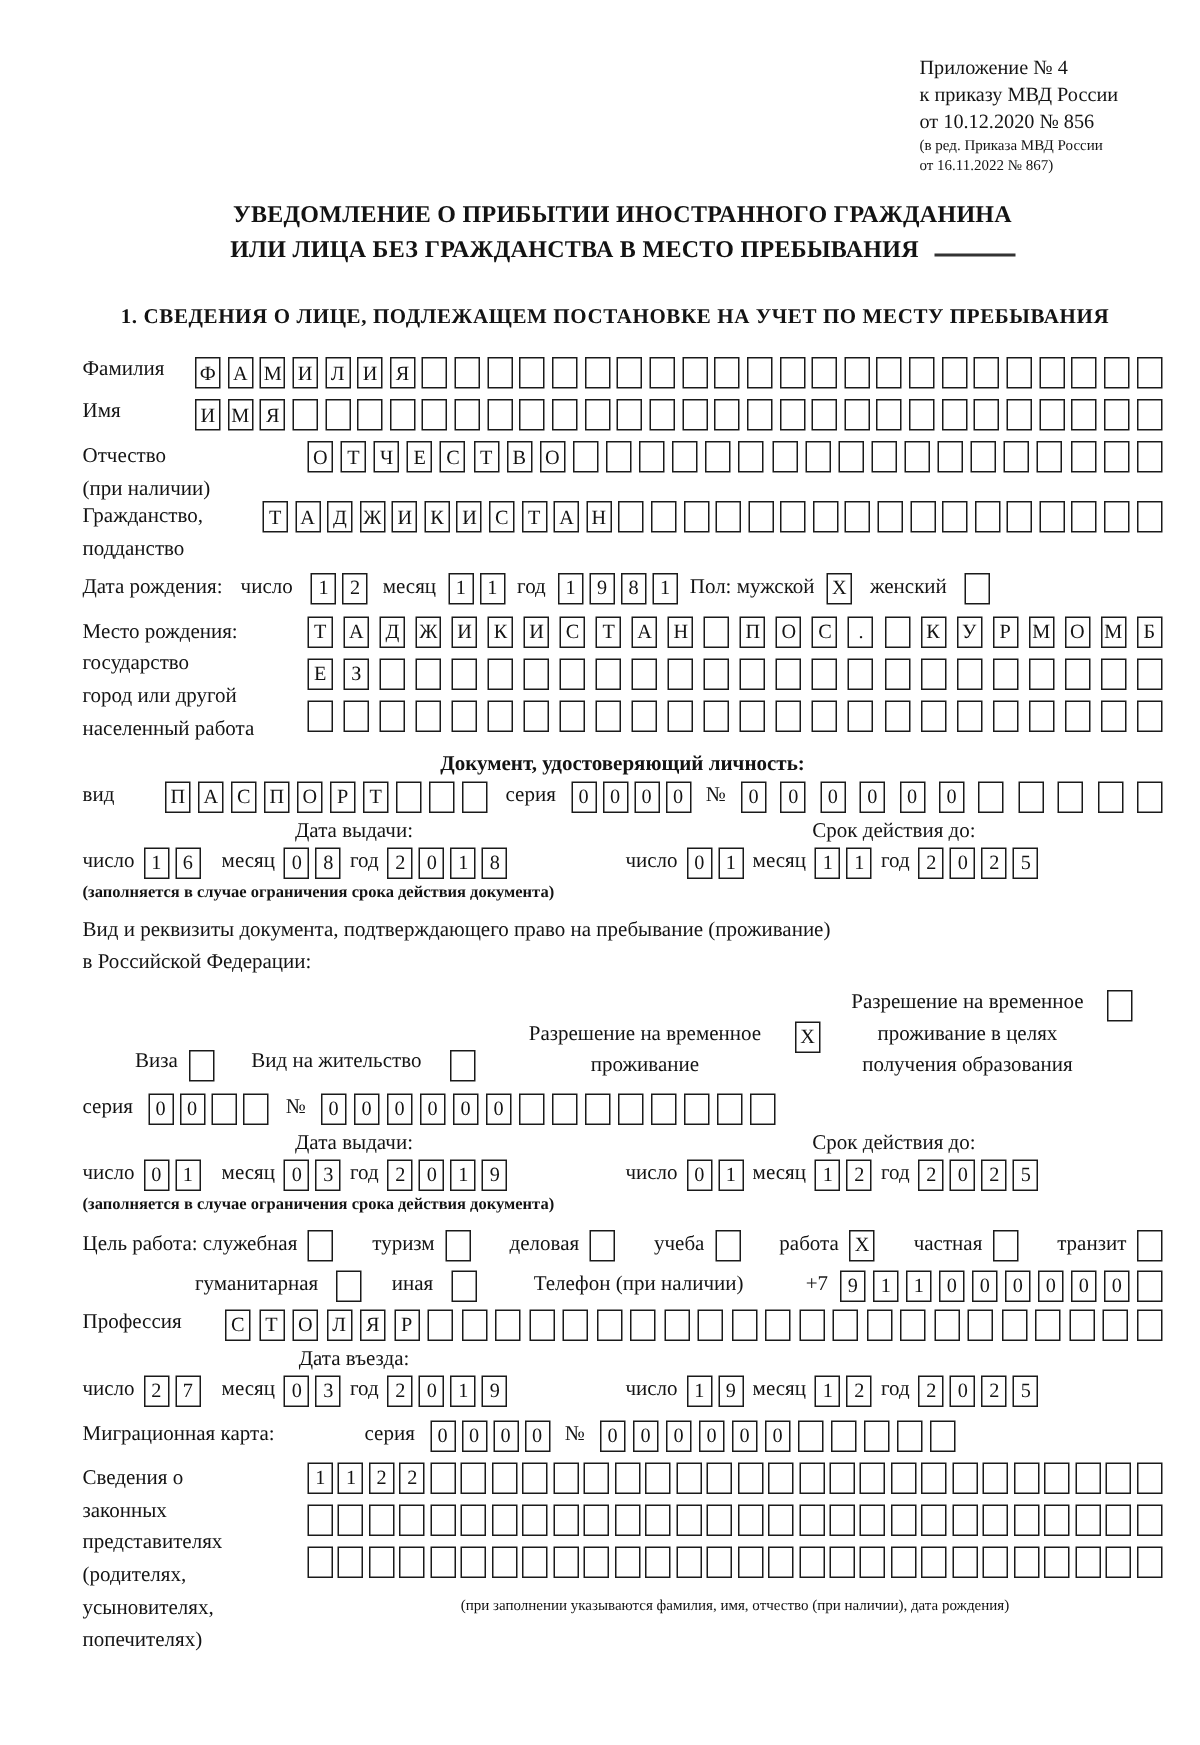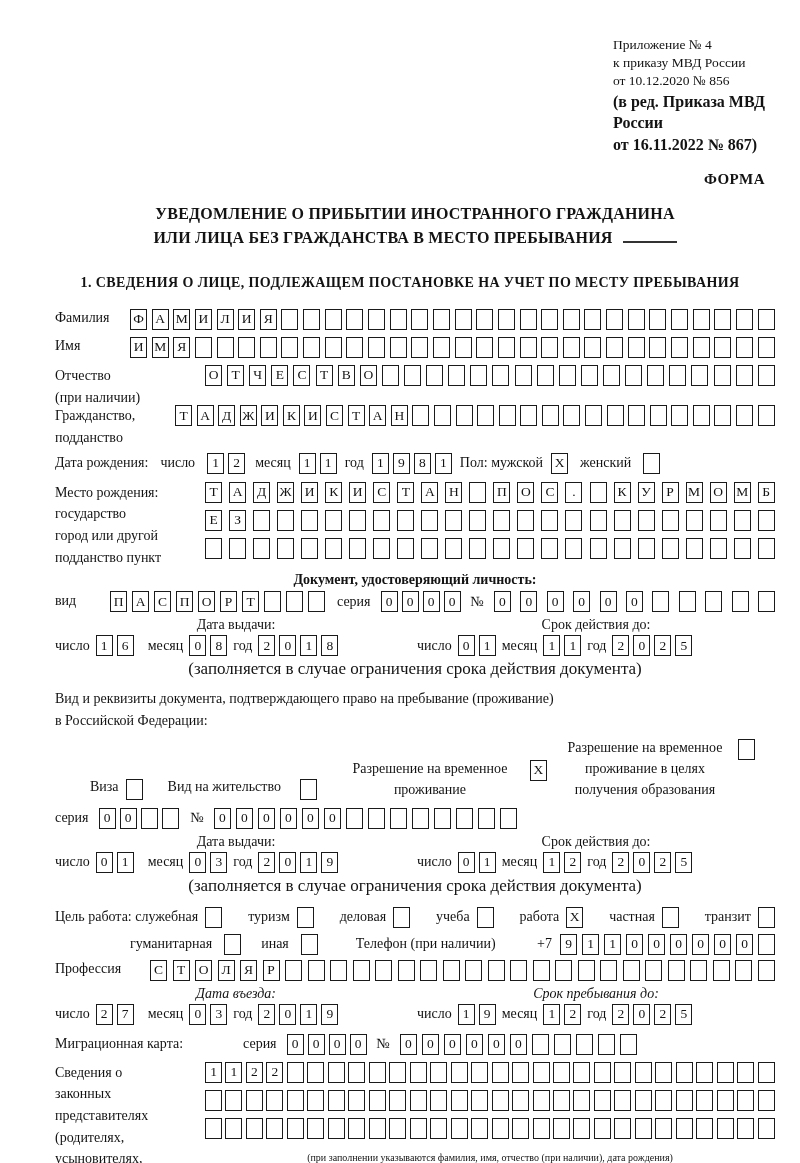--- a/index.html
+++ b/index.html
@@ -2,21 +2,21 @@
 <html><head>
 <meta charset="utf-8">
 <style>
   html,body{margin:0;padding:0;background:#fff;}
   body{width:800px;height:1163px;overflow:hidden;color:#131313;
        font-family:"Liberation Serif", "DejaVu Serif", serif;}
   .page{padding:36px 25px 0 55px;box-sizing:border-box;width:800px;height:1163px;}
 
   
   .hdr-right{margin-left:auto;width:162px;font-size:13.5px;line-height:1.35;}
-  .hdr-right .sub{font-size:16px;font-weight:bold;}
+  .hdr-right .sub{font-size:10px;}
   .forma{text-align:right;padding-right:10px;font-weight:bold;font-size:15px;margin-top:16px;letter-spacing:.5px;}
 
   .title{text-align:center;font-weight:bold;font-size:16px;margin-top:14px;line-height:1.45;letter-spacing:.2px;}
   .blank-line{display:inline-block;width:54px;border-bottom:2px solid #333;height:14px;margin-left:10px;}
   .section-title{font-weight:bold;font-size:14px;margin-top:26px;text-align:center;letter-spacing:.4px;white-space:nowrap;margin-left:-10px;}
 
   
   .frow{display:flex;align-items:flex-start;margin-top:7px;font-size:14px;}
   .flabel{flex:none;line-height:1.35;}
   .cells{display:flex;flex:1 1 auto;justify-content:space-between;min-width:0;}
@@ -26,21 +26,21 @@
         font-size:13.5px;background:#fff;}
   .w75{width:75px;} .w95{width:95px;} .w120{width:120px;} .w150{width:150px;} .w55{width:55px;}
   .stack > div{line-height:1.55;}
 
   
   .twocol{display:flex;margin-top:5px;font-size:14px;}
   .col1{width:362px;flex:none;display:flex;align-items:center;gap:6px;}
   .col2{flex:1;display:flex;align-items:center;gap:6px;}
   .colhead1{width:362px;flex:none;text-align:center;}
   .colhead2{flex:1;text-align:center;}
-  .caption-r{text-align:center;font-size:17px;margin-top:3px;}
+  .caption-r{text-align:left;font-size:11px;margin-top:3px;font-weight:bold;}
 
   .para{font-size:14px;margin-top:9px;line-height:1.55;}
 
   
   .permit-row{display:flex;margin-top:5px;font-size:14px;align-items:flex-end;margin-left:35px;}
   .permit-item{display:flex;align-items:flex-start;gap:7px;}
   .permit-label.c{text-align:center;line-height:1.5;}
   .mt2{margin-top:2px;}
 
   
@@ -61,21 +61,20 @@
 
 <div class="page">
 
   <div class="hdr-right">
     <div>Приложение № 4</div>
     <div>к приказу МВД России</div>
     <div>от 10.12.2020 № 856</div>
     <div class="sub">(в ред. Приказа МВД России</div>
     <div class="sub">от 16.11.2022 № 867)</div>
   </div>
-  <div class="forma">ФОРМА</div>
 
   <div class="title">
     <div>УВЕДОМЛЕНИЕ О ПРИБЫТИИ ИНОСТРАННОГО ГРАЖДАНИНА</div>
     <div><span>ИЛИ ЛИЦА БЕЗ ГРАЖДАНСТВА В МЕСТО ПРЕБЫВАНИЯ</span><span class="blank-line"></span></div>
   </div>
 
   <div class="section-title">1. СВЕДЕНИЯ О ЛИЦЕ, ПОДЛЕЖАЩЕМ ПОСТАНОВКЕ НА УЧЕТ ПО МЕСТУ ПРЕБЫВАНИЯ</div>
 
   <div class="frow" style="margin-top:18px;">
     <div class="flabel w75">Фамилия</div>
@@ -248,21 +247,21 @@
     <span class="cells tight ml12">
         <span class="cell"></span>
       </span>
   </div>
 
   <div class="frow" style="margin-top:8px;">
     <div class="flabel w150 stack">
       <div>Место рождения:</div>
       <div>государство</div>
       <div>город или другой</div>
-      <div>подданство пункт</div>
+      <div>населенный работа</div>
     </div>
     <div class="boxgrid">
       <div class="cells">
           <span class="cell">Т</span>
           <span class="cell">А</span>
           <span class="cell">Д</span>
           <span class="cell">Ж</span>
           <span class="cell">И</span>
           <span class="cell">К</span>
           <span class="cell">И</span>
@@ -633,23 +632,22 @@
         <span class="cell"></span>
         <span class="cell"></span>
         <span class="cell"></span>
         <span class="cell"></span>
         <span class="cell"></span>
         <span class="cell"></span>
         <span class="cell"></span>
       </div>
   </div>
 
-  <div class="twocol" style="font-style:italic;">
+  <div class="twocol" style="">
     <div class="colhead1">Дата въезда:</div>
-    <div class="colhead2">Срок пребывания до:</div>
   </div>
   <div class="twocol" style="margin-top:2px;">
     <div class="col1">
       <span>число</span>
       <span class="cells tight">
           <span class="cell">2</span>
           <span class="cell">7</span>
         </span>
       <span class="ml8">месяц</span>
       <span class="cells tight">

